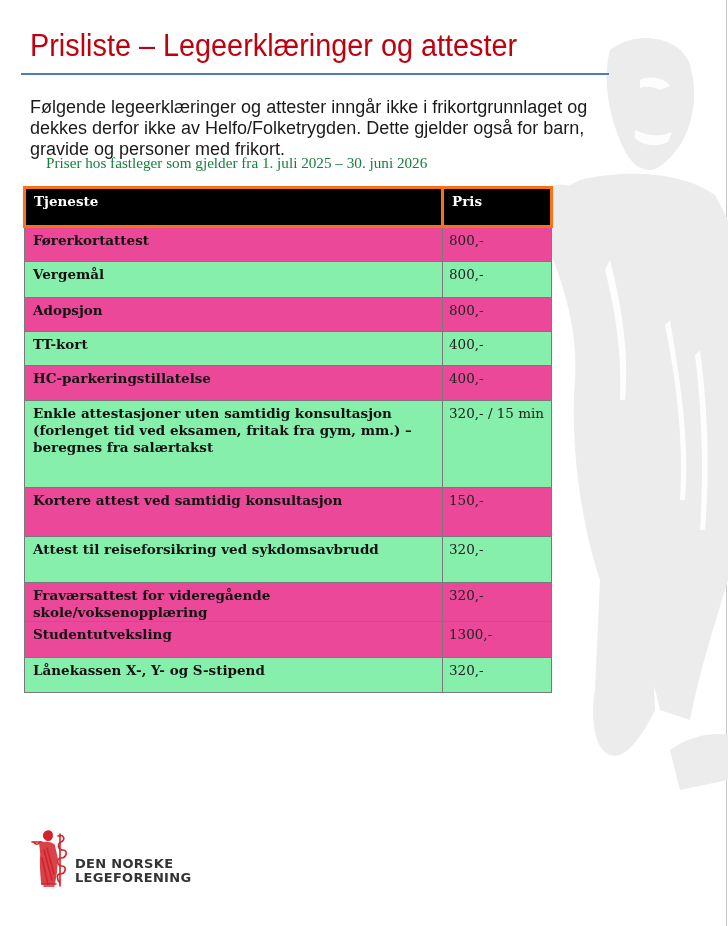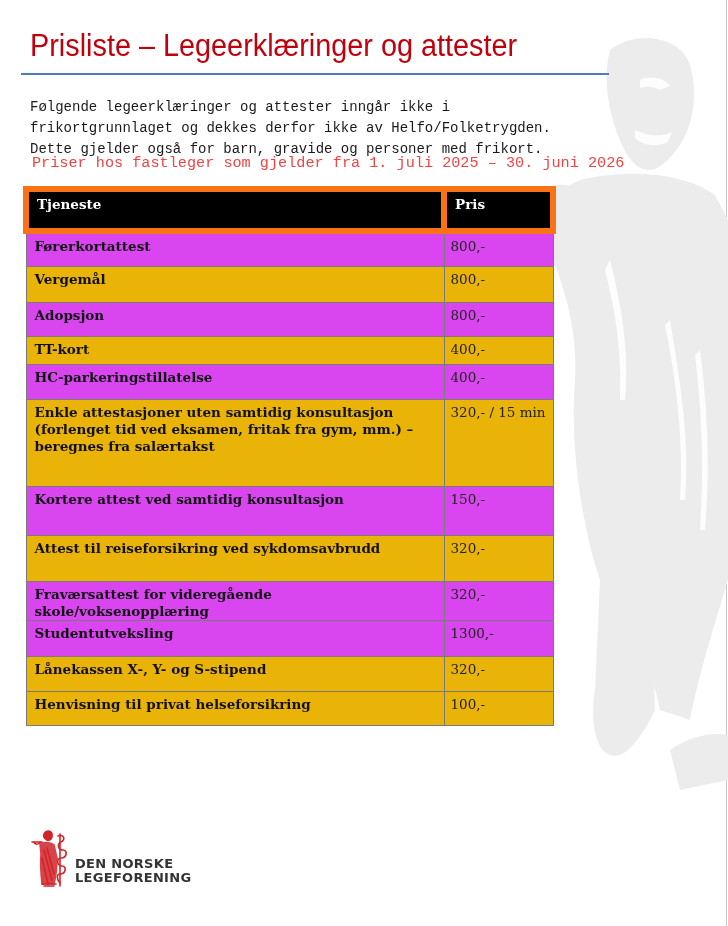--- a/index.html
+++ b/index.html
@@ -13,48 +13,48 @@
   .watermark { position: absolute; left: 540px; top: 20px; width: 188px; height: 820px; }
   .title {
     position: absolute; left: 30px; top: 28px;
     font-family: "Liberation Sans", "DejaVu Sans", sans-serif;
     font-size: 31px; color: #c0000c; letter-spacing: 0px; white-space: nowrap;
     transform: scaleX(0.93); transform-origin: left top;
   }
   .title-rule { position: absolute; left: 21px; top: 73px; width: 588px; height: 2px; background: #4f7dbb; }
   .intro {
     position: absolute; left: 30px; top: 97px; width: 560px;
-    font-family: Liberation Mono, monospace;
-    font-size: 14px; line-height: 21px; color: #1a1a1a;
+    font-family: Liberation Sans, sans-serif;
+    font-size: 18px; line-height: 21px; color: #1a1a1a;
   }
   .validity {
-    position: absolute; left: 32px; top: 154px;
-    font-family: Liberation Mono, monospace;
-    font-size: 15.2px; color: #ef4444; white-space: nowrap;
+    position: absolute; left: 46px; top: 154px;
+    font-family: Liberation Serif, serif;
+    font-size: 15.2px; color: #15803d; white-space: nowrap;
   }
   table.prices {
     position: absolute; left: 23px; top: 186px; width: 527px;
     border-collapse: collapse; table-layout: fixed;
     font-family: "DejaVu Serif", "Liberation Serif", serif;
   }
   table.prices col.c1 { width: 418px; }
   table.prices col.c2 { width: 109px; }
   table.prices th {
     background: #000; color: #fff; text-align: left; vertical-align: top;
     font-size: 13.5px; font-weight: bold; padding: 4px 8px 0 8px; height: 32px;
-    border: 6px solid #f97316;
+    border: 3px solid #f97316;
   }
   table.prices td {
     border: 1px solid #7a7a7a; vertical-align: top;
     padding: 4px 6px 0 8px; font-size: 13.5px; line-height: 17px;
   }
   table.prices td.svc { font-weight: bold; color: #111; }
   table.prices td.price { font-weight: normal; color: #222; padding-left: 6px; }
-  tr.shaded td { background: #d946ef; }
-  tr.plain td { background: #eab308; }
+  tr.shaded td { background: #ec4899; }
+  tr.plain td { background: #86efac; }
   .logo { position: absolute; left: 30px; top: 828px; width: 200px; height: 64px; }
   .logo-mark { position: absolute; left: 0; top: 0; width: 42px; height: 60px; }
   .logo-text {
     position: absolute; left: 45px; top: 29px;
     font-family: "DejaVu Sans", "Liberation Sans", sans-serif;
     font-weight: bold; font-size: 13px; line-height: 14px; color: #333; letter-spacing: 0.3px;
   }
 </style>
 </head>
 <body>
@@ -101,21 +101,21 @@
       <td class="price">800,-</td>
     </tr>
     <tr class="plain" style="height:36px">
       <td class="svc">Vergemål</td>
       <td class="price">800,-</td>
     </tr>
     <tr class="shaded" style="height:34px">
       <td class="svc">Adopsjon</td>
       <td class="price">800,-</td>
     </tr>
-    <tr class="plain" style="height:28px">
+    <tr class="plain" style="height:34px">
       <td class="svc">TT-kort</td>
       <td class="price">400,-</td>
     </tr>
     <tr class="shaded" style="height:35px">
       <td class="svc">HC-parkeringstillatelse</td>
       <td class="price">400,-</td>
     </tr>
     <tr class="plain" style="height:87px">
       <td class="svc">Enkle attestasjoner uten samtidig konsultasjon (forlenget tid ved eksamen, fritak fra gym, mm.) – beregnes fra salærtakst</td>
       <td class="price">320,- / 15 min</td>
@@ -133,24 +133,20 @@
       <td class="price">320,-</td>
     </tr>
     <tr class="shaded" style="height:36px">
       <td class="svc">Studentutveksling</td>
       <td class="price">1300,-</td>
     </tr>
     <tr class="plain" style="height:35px">
       <td class="svc">Lånekassen X-, Y- og S-stipend</td>
       <td class="price">320,-</td>
     </tr>
-    <tr class="plain" style="height:34px">
-      <td class="svc">Henvisning til privat helseforsikring</td>
-      <td class="price">100,-</td>
-    </tr>
   </tbody>
 </table>
 
 <div class="logo">
   <svg class="logo-mark" viewBox="0 0 42 60">
     <g fill="none" stroke="#d2232a" stroke-width="1.6" stroke-linecap="round">
       <path d="M14 6 C16 2 21 2 22 6 C23 10 20 13 17 12 C15 11 13 9 14 6 Z" fill="#d2232a"></path>
       <path d="M2 14 L12 14"></path>
       <path d="M4 14 C5 17 9 17 10 14"></path>
       <path d="M10 16 C14 14 20 14 24 17 L27 30 C27 40 26 48 24 56 L12 56 C11 46 10 36 11 26 Z" fill="#d2232a" opacity="0.85"></path>

